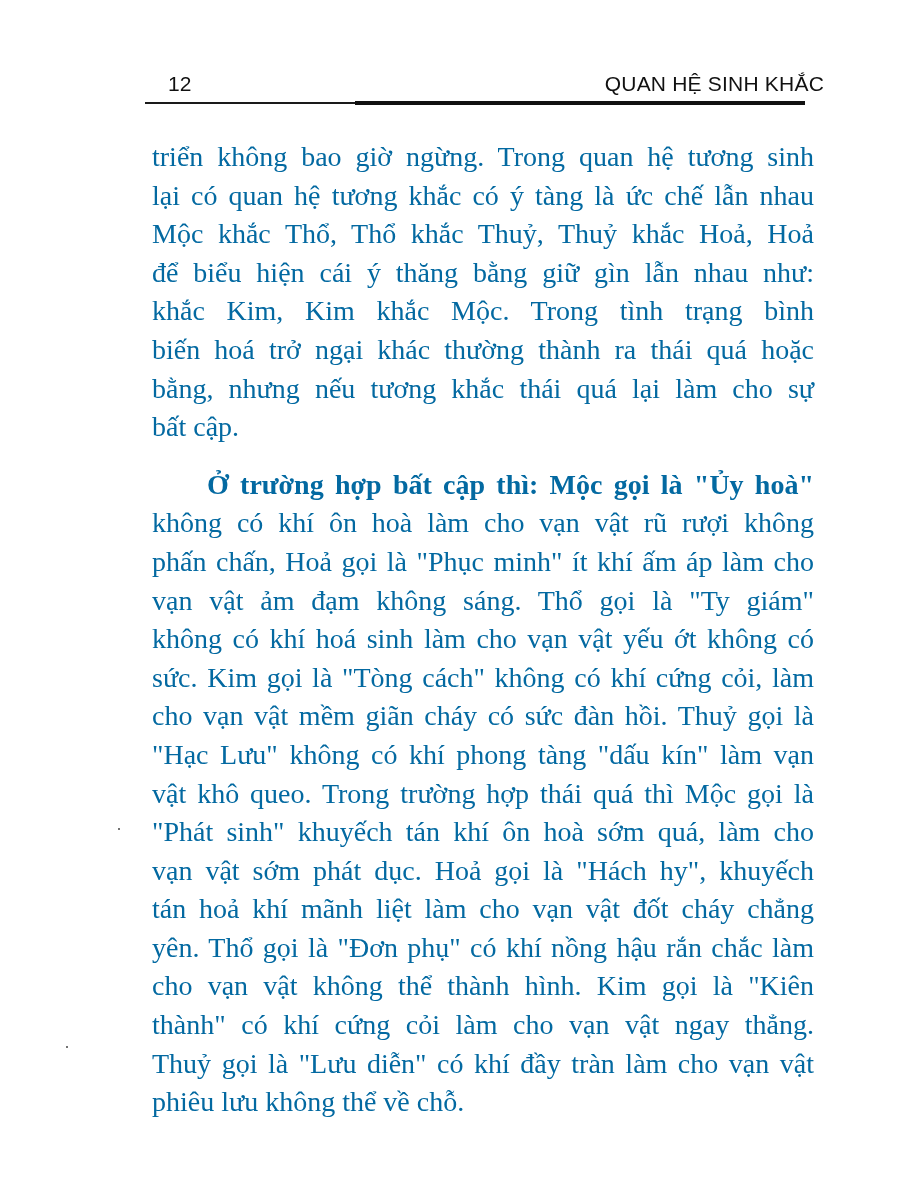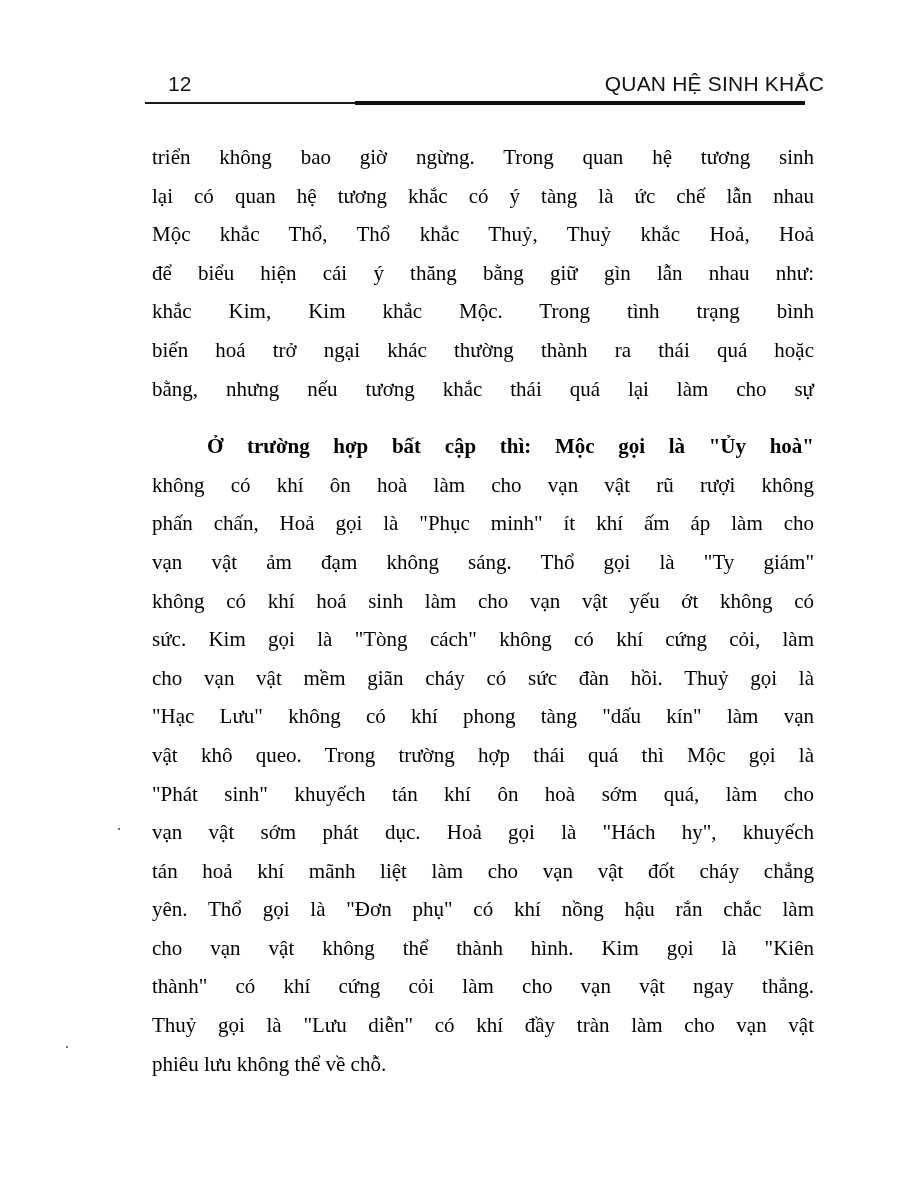--- a/index.html
+++ b/index.html
@@ -57,23 +57,23 @@
     width: 450px;
     height: 4px;
     background: #111;
   }
   .body-text {
     position: absolute;
     left: 152px;
     top: 138px;
     width: 662px;
     font-family: "Liberation Serif", serif;
-    font-size: 21px;
+    font-size: 28px;
     line-height: 38.6px;
-    color: #000000;
+    color: #0369a1;
   }
   .line {
     display: block;
     white-space: nowrap;
     text-align: justify;
     text-align-last: justify;
     height: 38.6px;
   }
   .line.last {
     text-align-last: left;
@@ -108,20 +108,21 @@
 
   <div class="body-text">
     <div class="paragraph">
       <span class="line">triển không bao giờ ngừng. Trong quan hệ tương sinh</span>
       <span class="line">lại có quan hệ tương khắc có ý tàng là ức chế lẫn nhau</span>
       <span class="line">Mộc khắc Thổ, Thổ khắc Thuỷ, Thuỷ khắc Hoả, Hoả</span>
       <span class="line">để biểu hiện cái ý thăng bằng giữ gìn lẫn nhau như:</span>
       <span class="line">khắc Kim, Kim khắc Mộc. Trong tình trạng bình</span>
       <span class="line">biến hoá trở ngại khác thường thành ra thái quá hoặc</span>
       <span class="line">bằng, nhưng nếu tương khắc thái quá lại làm cho sự</span>
+      <span class="line last">bất cập.</span>
     </div>
     <span class="para-gap"></span>
     <div class="paragraph">
       <span class="line indent">Ở trường hợp bất cập thì: Mộc gọi là "Ủy hoà"</span>
       <span class="line">không có khí ôn hoà làm cho vạn vật rũ rượi không</span>
       <span class="line">phấn chấn, Hoả gọi là "Phục minh" ít khí ấm áp làm cho</span>
       <span class="line">vạn vật ảm đạm không sáng. Thổ gọi là "Ty giám"</span>
       <span class="line">không có khí hoá sinh làm cho vạn vật yếu ớt không có</span>
       <span class="line">sức. Kim gọi là "Tòng cách" không có khí cứng cỏi, làm</span>
       <span class="line">cho vạn vật mềm giãn cháy có sức đàn hồi. Thuỷ gọi là</span>

